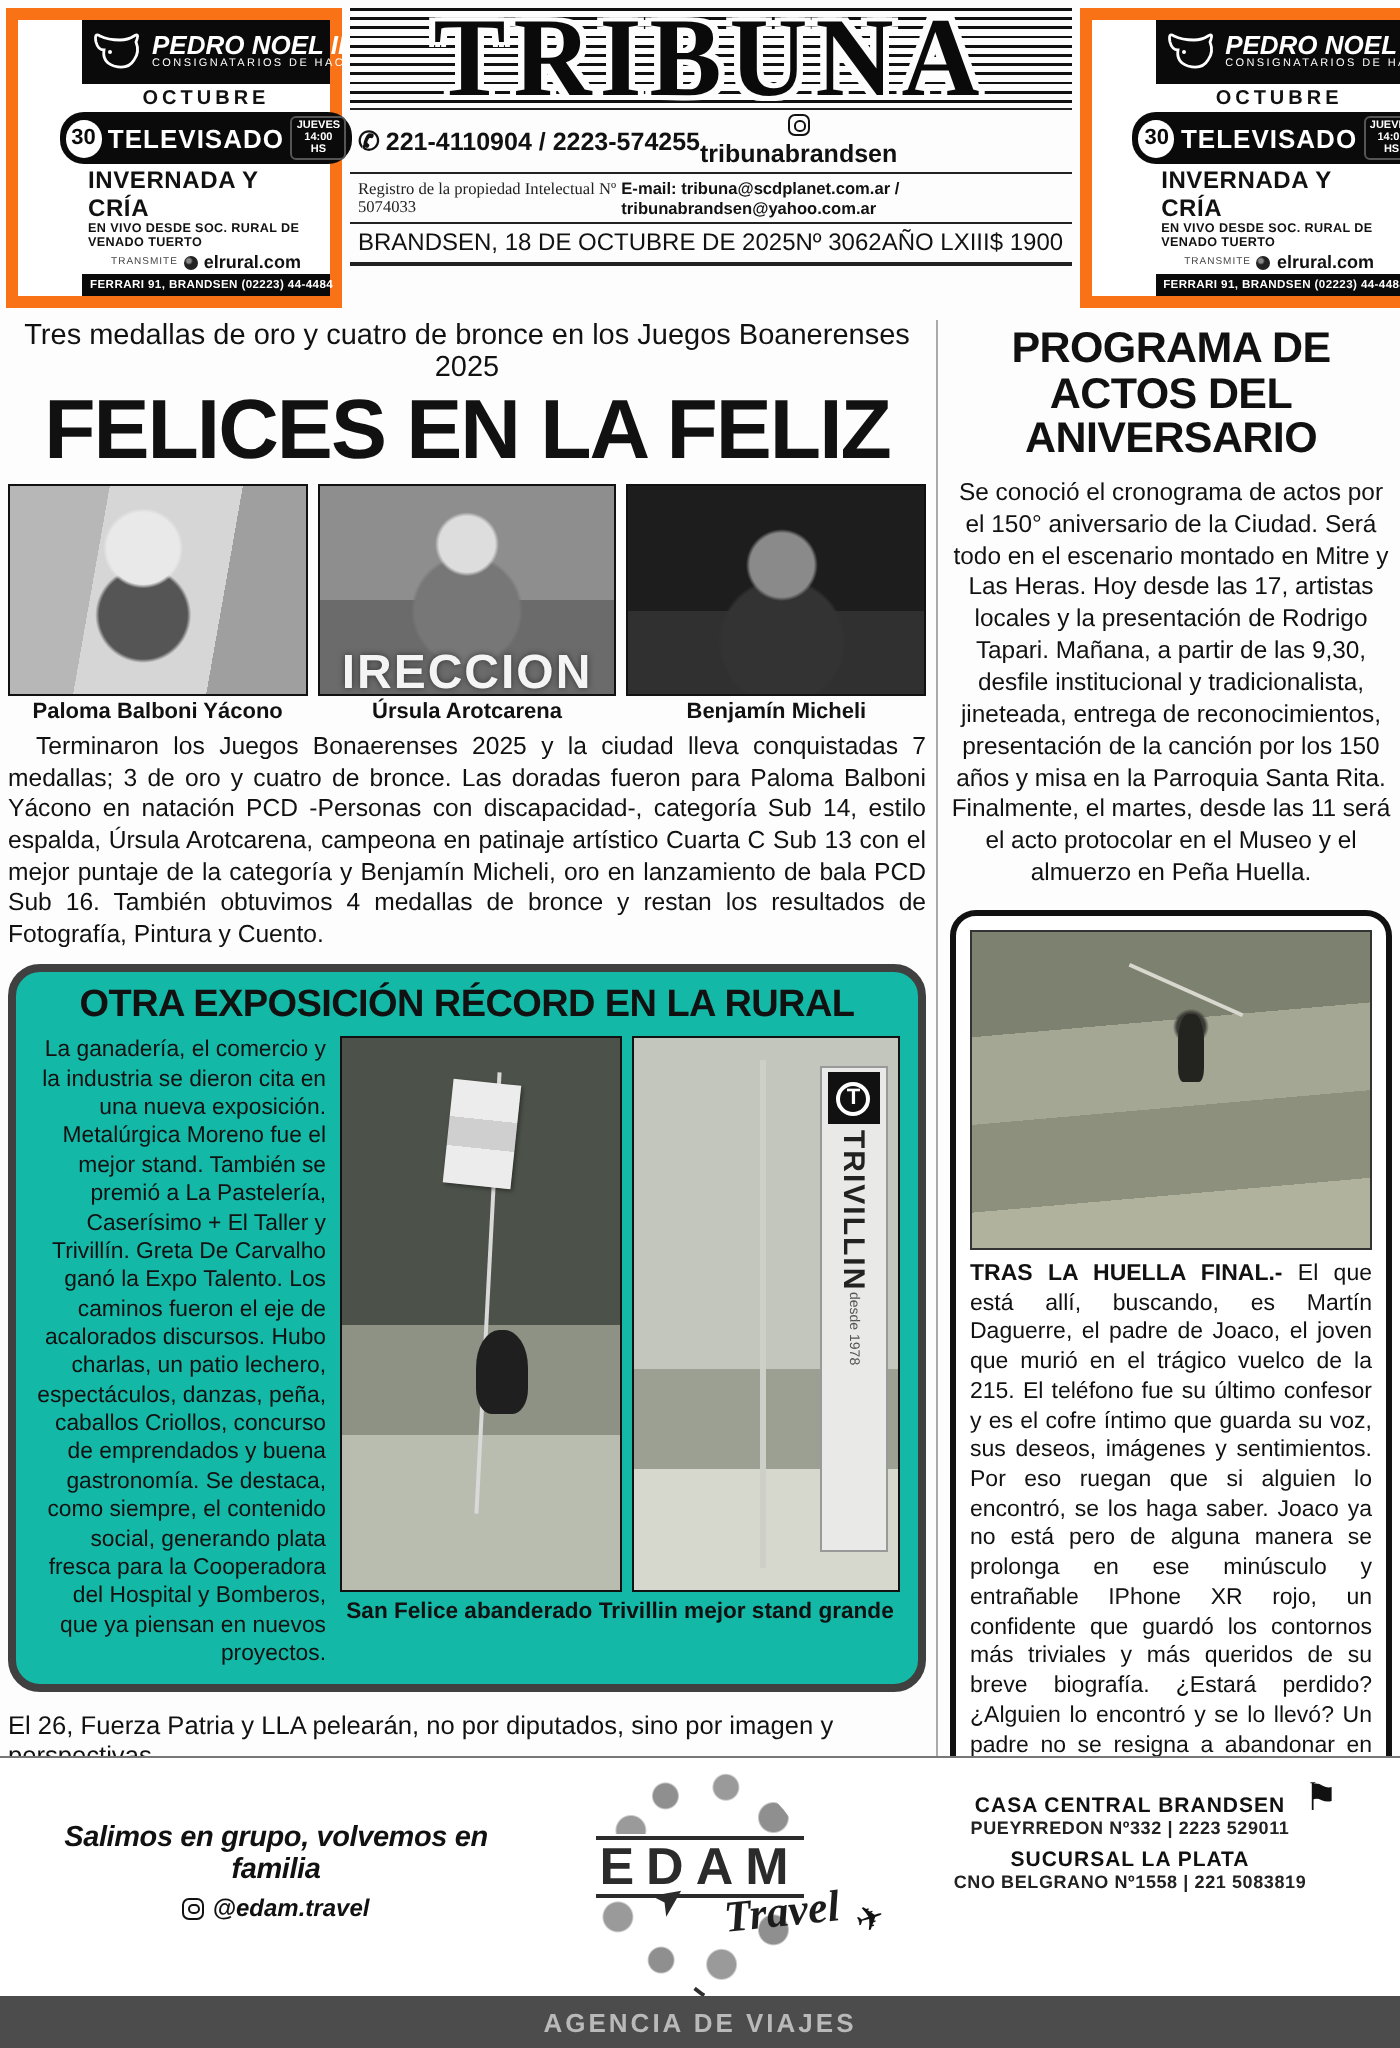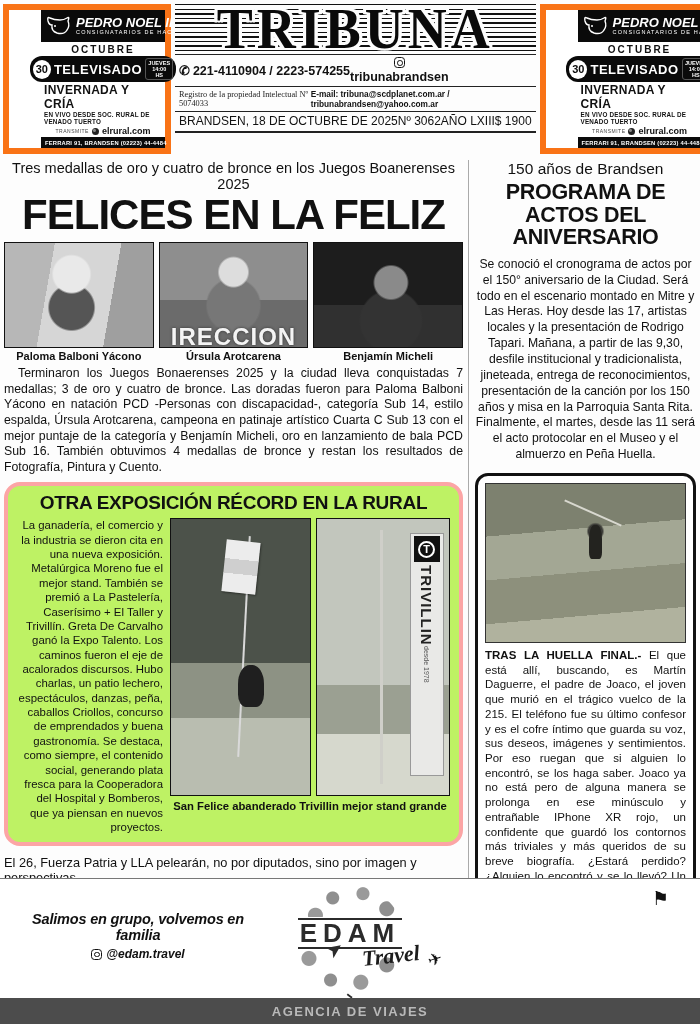--- a/index.html
+++ b/index.html
@@ -55,21 +55,21 @@
   .photo-row { display:flex; gap:5px; }
   .photo { border:1px solid #111; height:106px; flex:1; position:relative; overflow:hidden; }
   .photo-1 { background:radial-gradient(circle at 45% 30%, #e9e9e9 0 18px, transparent 20px), radial-gradient(circle at 45% 62%, #555 0 22px, transparent 24px), linear-gradient(100deg,#b7b7b7 0 30%, #d6d6d6 30% 70%, #9f9f9f 70%); }
   .photo-2 { background:radial-gradient(circle at 50% 28%, #ddd 0 14px, transparent 16px), radial-gradient(circle at 50% 60%, #777 0 26px, transparent 28px), linear-gradient(180deg,#8e8e8e 0 55%, #6b6b6b 55%); }
   .photo-3 { background:radial-gradient(circle at 52% 38%, #8a8a8a 0 16px, transparent 18px), radial-gradient(circle at 52% 75%, #333 0 30px, transparent 32px), linear-gradient(180deg,#1d1d1d 0 60%, #303030 60%); }
   .photo-overlay-txt { position:absolute; bottom:-4px; left:0; right:0; text-align:center; color:#f4f4f4; font-weight:900; font-size:24px; letter-spacing:1px; text-shadow:0 0 3px #333; }
   .caption-row { display:flex; gap:5px; margin:2px 0 4px 0; }
   .caption-row .cap { flex:1; text-align:center; font-weight:bold; font-size:11px; }
   .lead-body { font-size:12.3px; line-height:1.27; text-align:justify; text-indent:14px; }
 
-  .rural-box { border:4px solid #fca5a5; border-radius:16px; margin-top:7px; padding:6px 9px 8px 9px; background:#bef264; }
+  .rural-box { border:4px solid #404040; border-radius:16px; margin-top:7px; padding:6px 9px 8px 9px; background:#14b8a6; }
   .rural-head { text-align:center; font-weight:900; font-size:19px; letter-spacing:-0.3px; margin-bottom:4px; }
   .rural-flex { display:flex; gap:7px; }
   .rural-text { width:146px; font-size:11.4px; line-height:1.26; text-align:right; }
   .rural-photos { flex:1; display:flex; flex-direction:column; }
   .rural-photo-pair { display:flex; gap:5px; height:278px; }
   .rphoto { border:1px solid #111; position:relative; overflow:hidden; }
   .rphoto-horse { flex:1.05; background:linear-gradient(180deg,#4c524a 0 52%, #8d9284 52% 72%, #b9bdb0 72%); }
   .rflag { position:absolute; left:38%; top:8%; width:34px; height:52px; background:linear-gradient(180deg,#ececec 0 36%, #cfcfcf 36% 64%, #ececec 64%); transform:rotate(6deg); box-shadow:1px 1px 2px rgba(0,0,0,0.4); }
   .rpole { position:absolute; left:52%; top:6%; width:2px; height:80%; background:#d9d9d9; transform:rotate(3deg); }
   .rhorse { position:absolute; left:30%; bottom:4%; width:60%; height:40%; background:radial-gradient(ellipse at 50% 55%, #cicfc6 0, #c9c9c2 45%, transparent 72%); border-radius:50% 40% 45% 45%; }
@@ -281,21 +281,20 @@
         </div>
       </div>
 
       <div class="votos">
         <div class="kicker2">El 26, Fuerza Patria y LLA pelearán, no por diputados, sino por imagen y perspectivas</div>
         <div class="headline">¿Quién aprovechará los 4.600 votos que dejaron sueltos la UCR y el Vecinalismo?</div>
       </div>
     </div>
 
     <div class="right-col">
-      <div class="aniv-kicker">150 años de Brandsen</div>
       <div class="aniv-head">PROGRAMA DE ACTOS DEL ANIVERSARIO</div>
       <div class="aniv-body">Se conoció el cronograma de actos por el 150° aniversario de la Ciudad. Será todo en el escenario montado en Mitre y Las Heras. Hoy desde las 17, artistas locales y la presentación de Rodrigo Tapari. Mañana, a partir de las 9,30, desfile institucional y tradicionalista, jineteada, entrega de reconocimientos, presentación de la canción por los 150 años y misa en la Parroquia Santa Rita. Finalmente, el martes, desde las 11 será el acto protocolar en el Museo y el almuerzo en Peña Huella.</div>
 
       <div class="huella-box">
         <div class="huella-photo">
           <div class="huella-stick"></div>
           <div class="huella-fig"></div>
         </div>
         <div class="huella-body">
           <span class="lead-in">TRAS LA HUELLA FINAL.-</span><span> El que está allí, buscando, es Martín Daguerre, el padre de Joaco, el joven que murió en el trágico vuelco de la 215. El teléfono fue su último confesor y es el cofre íntimo que guarda su voz, sus deseos, imágenes y sentimientos. Por eso ruegan que si alguien lo encontró, se los haga saber. Joaco ya no está pero de alguna manera se prolonga en ese minúsculo y entrañable IPhone XR rojo, un confidente que guardó los contornos más triviales y más queridos de su breve biografía. ¿Estará perdido? ¿Alguien lo encontró y se lo llevó? Un padre no se resigna a abandonar en esos pastizales el rastro final de un hijo. Cuando todo se ha ido, lo poquito que pueda recuperarse tiene el sabor imborrable de un desgarrador reencuentro.</span>
@@ -324,19 +323,25 @@
       </div>
 
       <div class="edam-globe">
         <div class="edam-band">
           <span class="edam-name">EDAM</span>
         </div>
         <div class="edam-travel">Travel</div>
         <div class="edam-plane">➤</div>
       </div>
 
+      <div class="edam-right">
+        <div class="lbl">CASA CENTRAL BRANDSEN</div>
+        <div class="inf">PUEYRREDON Nº332  | 2223 529011</div>
+        <div class="lbl">SUCURSAL LA PLATA</div>
+        <div class="inf">CNO BELGRANO Nº1558  |  221 5083819</div>
+      </div>
       <div class="plane2">✈</div>
       <div class="flag-ico">⚑</div>
     </div>
     <div class="edam-bar">AGENCIA DE VIAJES</div>
   </div>
 
 </div>
 
 </body></html>

